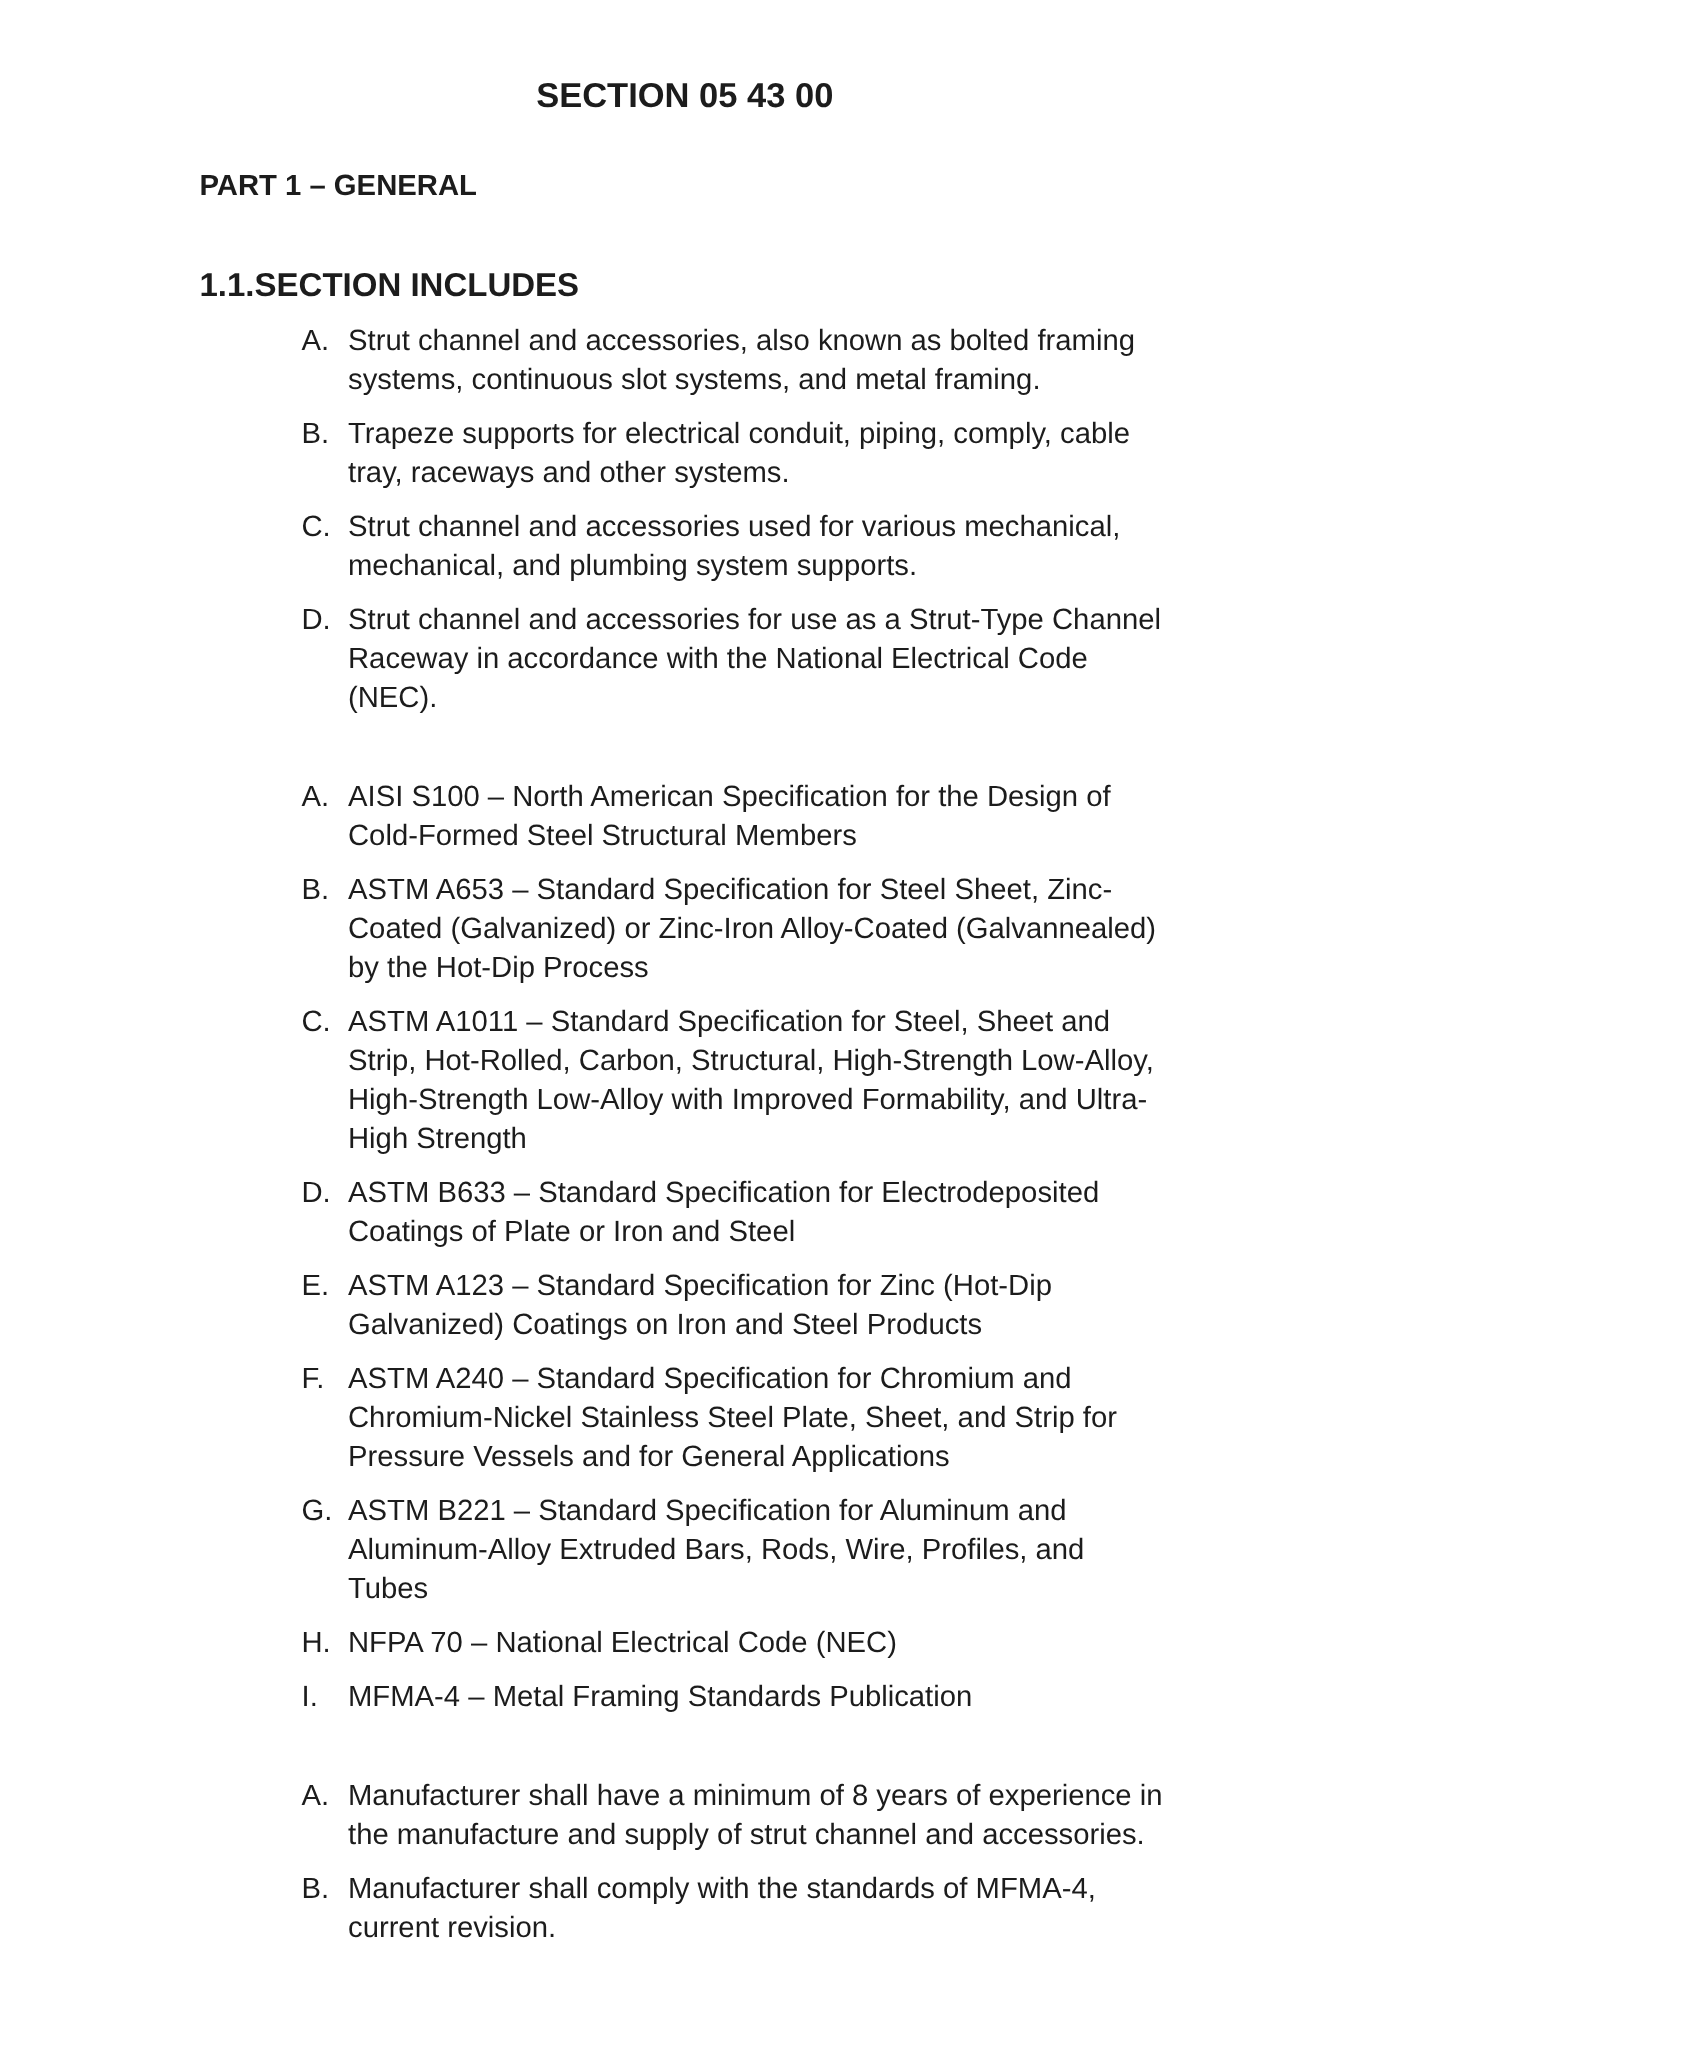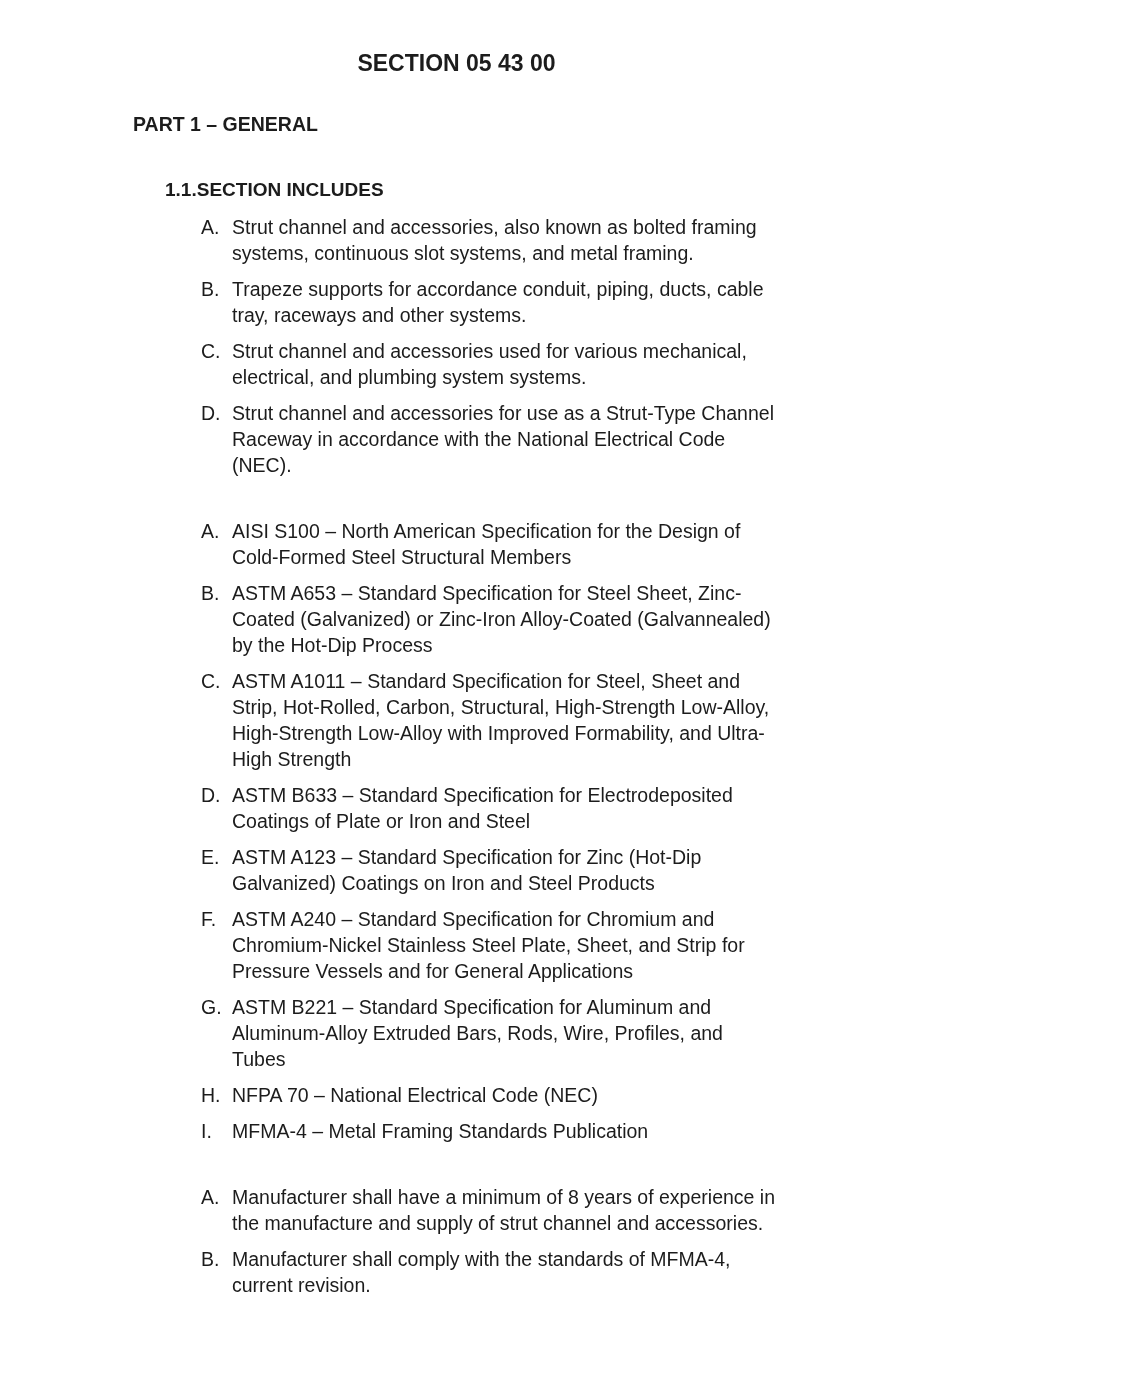--- a/index.html
+++ b/index.html
@@ -34,23 +34,22 @@
   .part-heading {
     margin-top: 32px;
     font-size: 19.5px;
     font-weight: bold;
     line-height: 26px;
   }
   .doc-section {
     margin-top: 40px;
   }
   .section-heading {
-    margin-left: 32px;
     margin-bottom: 11px;
-    font-size: 19px;
+    font-size: 22px;
     font-weight: bold;
     line-height: 26px;
   }
   .section-number {
     display: inline-block;
     min-width: 29px;
   }
   .list-item {
     display: grid;
     grid-template-columns: 31px 1fr;
@@ -81,25 +80,25 @@
   <section class="doc-section">
     <div class="section-heading">
       <span class="section-number">1.1.</span><span class="section-title">SECTION INCLUDES</span>
     </div>
     <div class="list-item">
       <span class="item-label">A.</span>
       <span class="item-text">Strut channel and accessories, also known as bolted framing systems, continuous slot systems, and metal framing.</span>
     </div>
     <div class="list-item">
       <span class="item-label">B.</span>
-      <span class="item-text">Trapeze supports for accordance conduit, piping, ducts, cable tray, raceways and other systems.</span>
+      <span class="item-text">Trapeze supports for electrical conduit, piping, comply, cable tray, raceways and other systems.</span>
     </div>
     <div class="list-item">
       <span class="item-label">C.</span>
-      <span class="item-text">Strut channel and accessories used for various mechanical, electrical, and plumbing system systems.</span>
+      <span class="item-text">Strut channel and accessories used for various mechanical, mechanical, and plumbing system supports.</span>
     </div>
     <div class="list-item">
       <span class="item-label">D.</span>
       <span class="item-text">Strut channel and accessories for use as a Strut-Type Channel Raceway in accordance with the National Electrical Code (NEC).</span>
     </div>
   </section>
 
   <section class="doc-section">
     <div class="list-item">
       <span class="item-label">A.</span>

